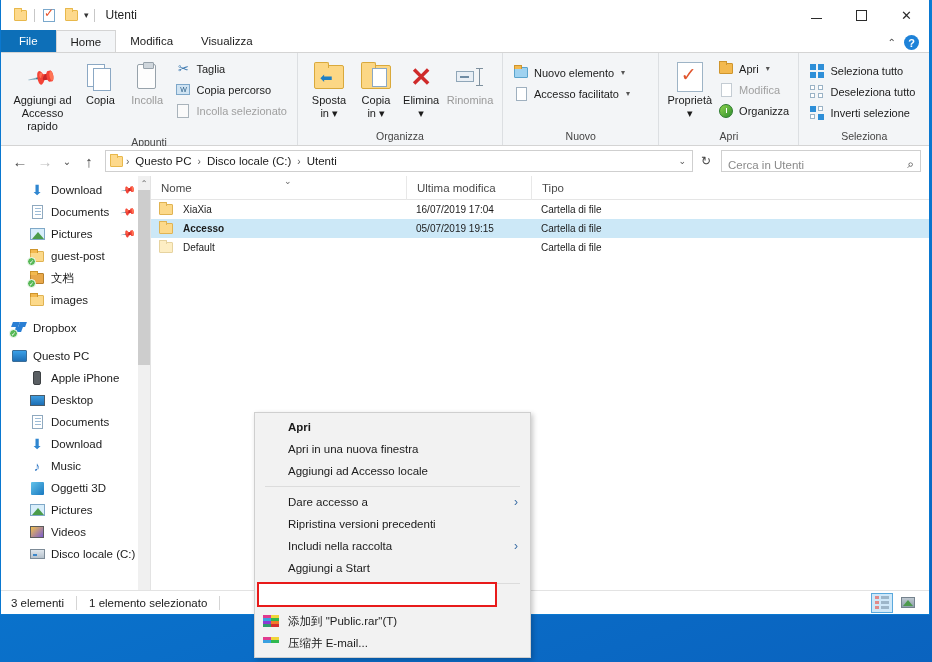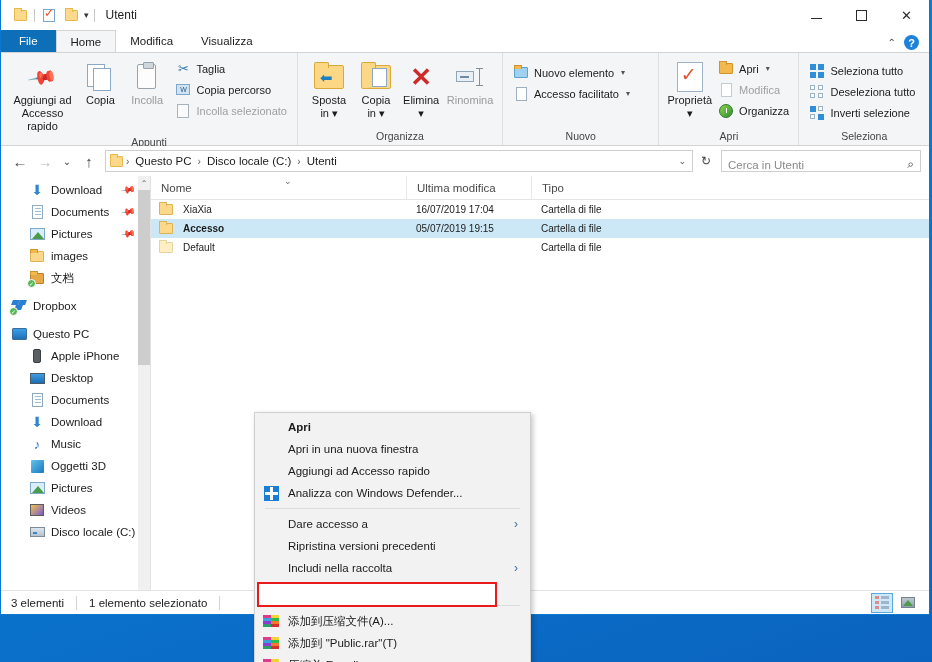--- a/index.html
+++ b/index.html
@@ -589,31 +589,38 @@
           <span class="nav-pin">📌</span>
         </div>
         <div class="nav-item indent">
           <span class="ni">
               <span class="pic-ic"></span>
             </span>
           <span>Pictures</span>
           <span class="nav-pin">📌</span>
         </div>
         <div class="nav-item indent">
-          <span class="ni">
-              <span class="mini-folder" style="background:#fcd98a;border-color:#e0b352"></span>
-            </span>
-          <span>images</span>
+          <span class="ni" style="position:relative">
+            <span class="mini-folder" style="background:#fcd98a;border-color:#e0b352"></span>
+            <span class="ovl-check">✓</span>
+          </span>
+          <span>guest-post</span>
         </div>
         <div class="nav-item indent">
           <span class="ni" style="position:relative">
             <span class="mini-folder" style="background:#e8a84a;border-color:#b8812c"></span>
             <span class="ovl-check">✓</span>
           </span>
           <span>文档</span>
+        </div>
+        <div class="nav-item indent">
+          <span class="ni">
+              <span class="mini-folder" style="background:#fcd98a;border-color:#e0b352"></span>
+            </span>
+          <span>images</span>
         </div>
         <div style="height:6px"></div>
         <div class="nav-item root">
           <span class="ni" style="position:relative">
             <span class="dropbox-ic">
                 <span style="left:0;top:0"></span>
                 <span style="left:7px;top:0"></span>
                 <span style="left:3px;top:5px"></span>
               </span>
             <span class="ovl-check">✓</span>
@@ -722,27 +729,21 @@
     </div>
 
     <div id="context-menu">
       <div class="cmi bold">
         <span>Apri</span>
       </div>
       <div class="cmi">
         <span>Apri in una nuova finestra</span>
       </div>
       <div class="cmi">
-        <span>Aggiungi ad Accesso rapido</span>
-      </div>
-      <div class="cmi">
-        <span class="cmi-icon">
-            <span class="defender-ic"></span>
-          </span>
-        <span>Analizza con Windows Defender...</span>
+        <span>Aggiungi ad Accesso locale</span>
       </div>
       <div class="cm-sep"></div>
       <div class="cmi">
         <span>Dare accesso a</span>
         <span class="submenu-arrow">›</span>
       </div>
       <div class="cmi">
         <span>Ripristina versioni precedenti</span>
       </div>
       <div class="cmi">

